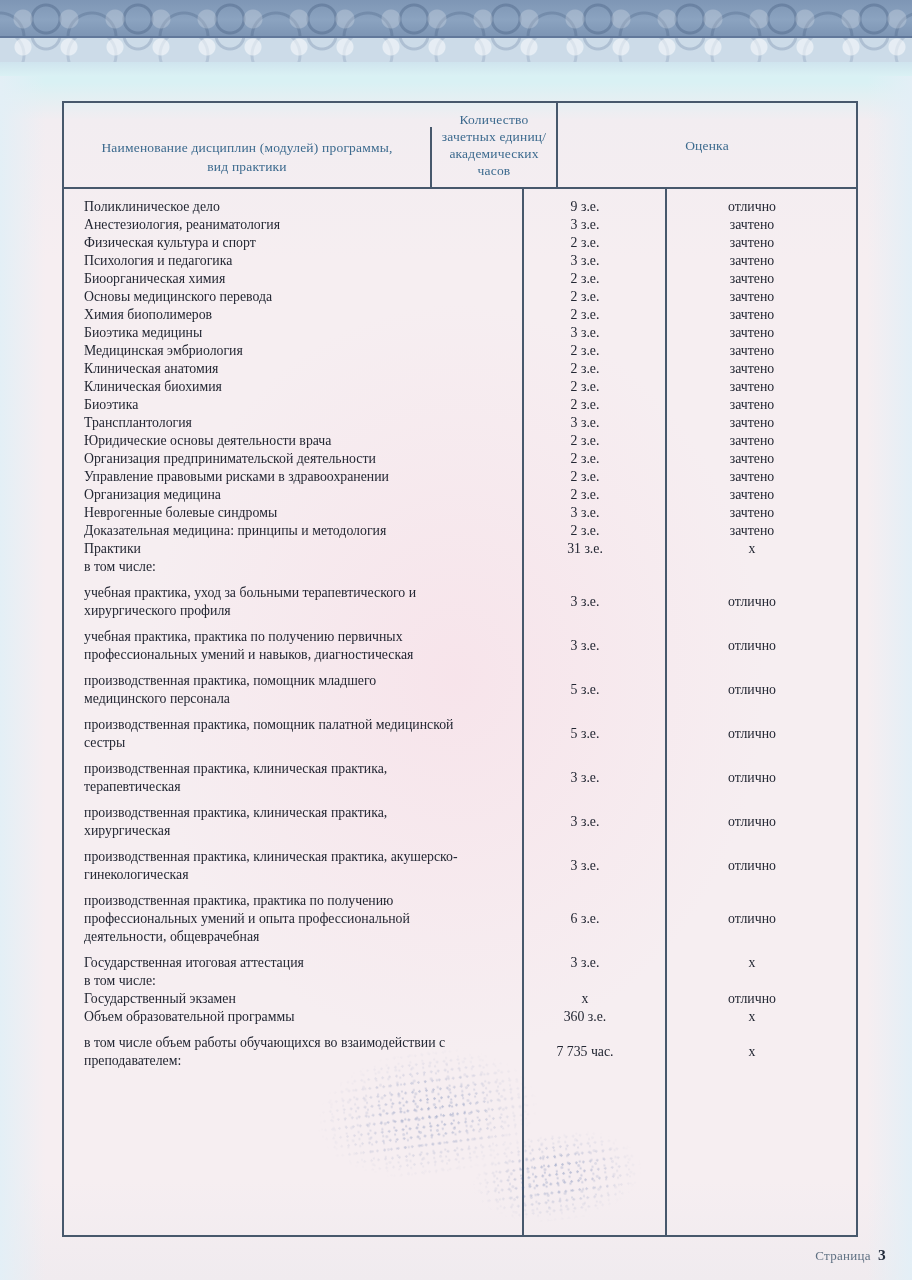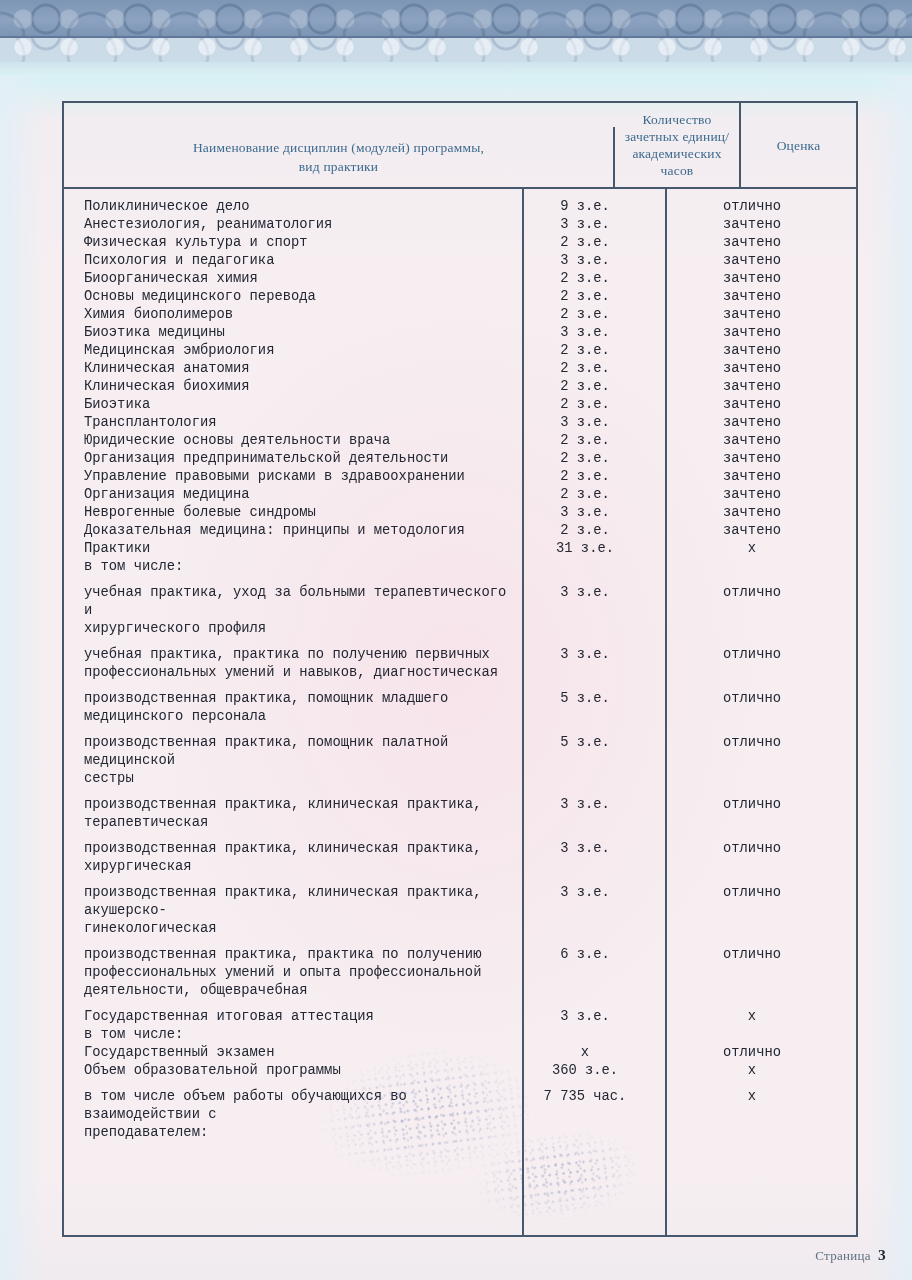--- a/index.html
+++ b/index.html
@@ -71,36 +71,36 @@
     border-bottom:2px solid var(--border-color);
     color:var(--header-text);
     font-size:13.5px;
     letter-spacing:.2px;
   }
   .th{
     display:flex;align-items:center;justify-content:center;
     text-align:center;white-space:pre-line;
     box-sizing:border-box;line-height:19px;
   }
-  .th1{width:551px;border-right:2px solid var(--border-color);margin-top:24px;}
+  .th1{width:368px;border-right:2px solid var(--border-color);margin-top:24px;}
   .th2{width:126px;border-right:2px solid var(--border-color);line-height:17px;}
   .th3{flex:1;}
   .tbody{
     position:relative;
     height:calc(100% - 86px);
     box-sizing:border-box;
     padding-top:9px;
   }
   .tbody::before,.tbody::after{
     content:"";position:absolute;top:0;bottom:0;width:2px;
     background:var(--border-color);
   }
   .tbody::before{left:458px;}
   .tbody::after{left:601px;}
-  .row{display:flex;align-items:flex-start;font-family:Liberation Mono, monospace;}
+  .row{display:flex;align-items:center;}
   .row.multi{margin:8px 0;}
   .cell{box-sizing:border-box;}
   .cell.name{
     width:460px;padding-left:20px;padding-right:16px;
     white-space:pre-line;
   }
   .cell.value{width:124px;text-align:center;padding-right:2px;}
   .cell.grade{flex:1;text-align:center;}
 
   

